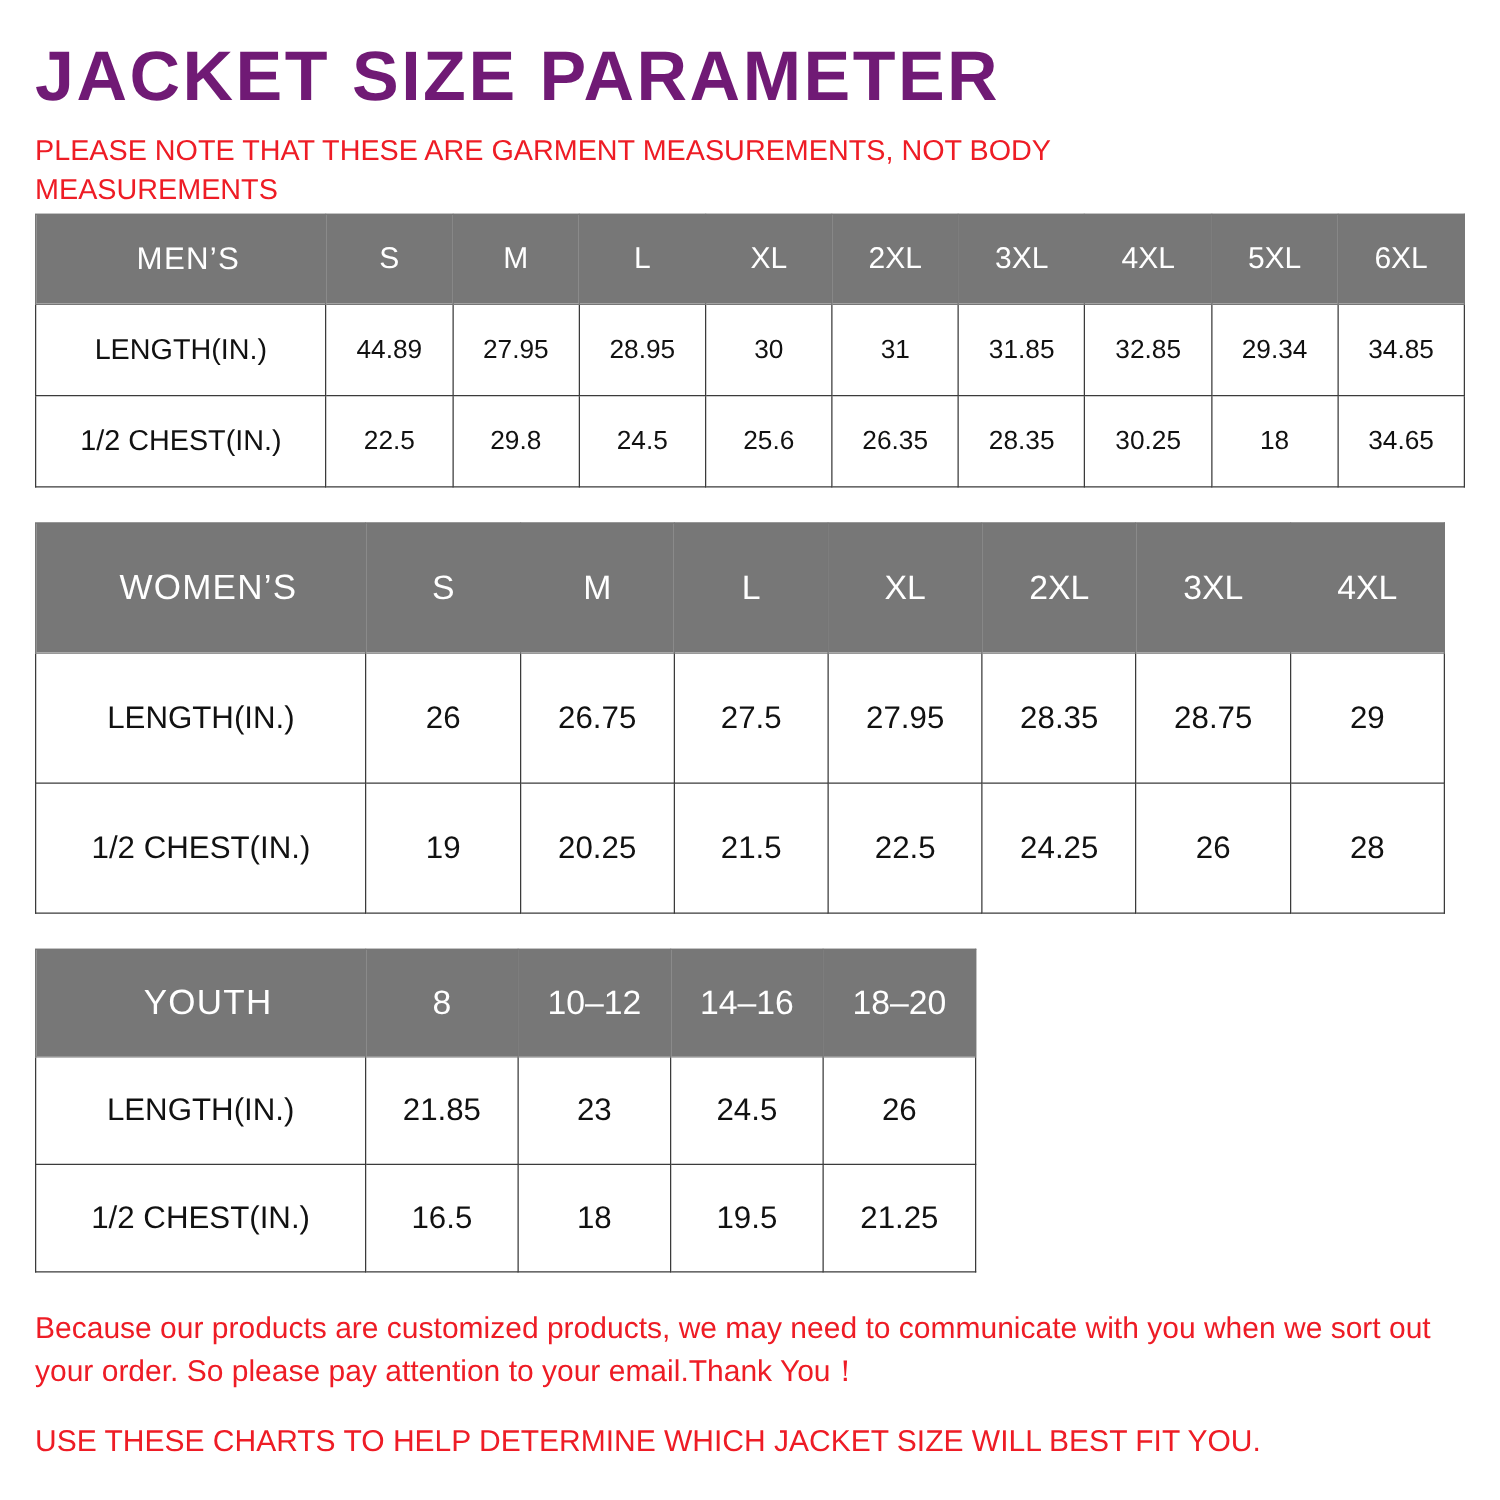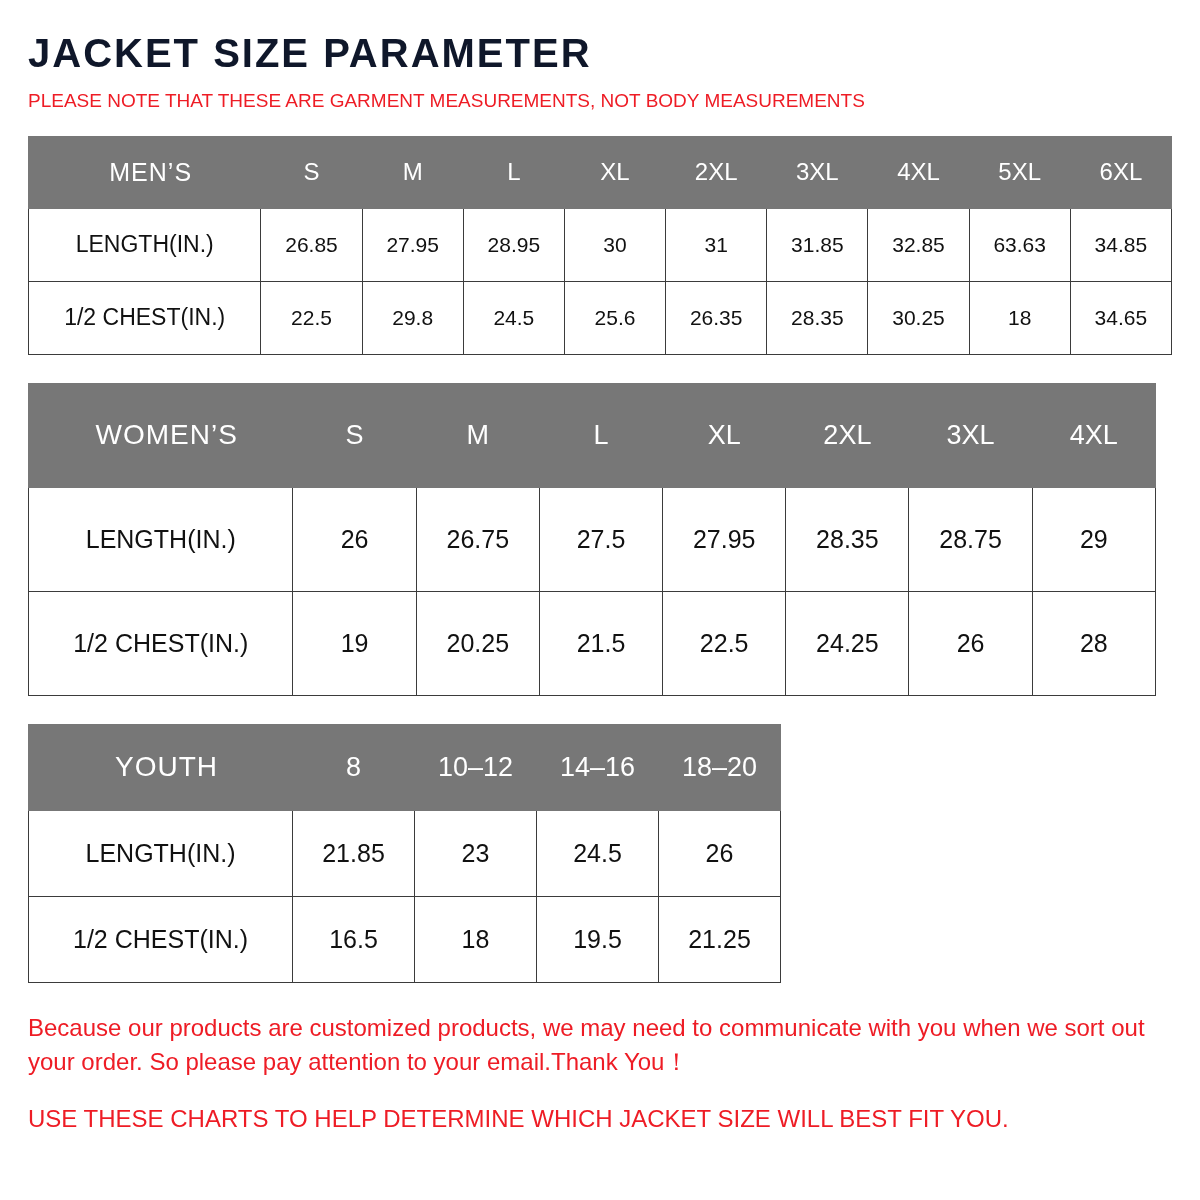--- a/index.html
+++ b/index.html
@@ -15,32 +15,32 @@
     overflow: hidden;
   }
   .page {
     width: 1200px;
     height: 1200px;
     box-sizing: border-box;
     padding: 28px 28px 0 28px;
     position: relative;
   }
   .title {
-    font-size: 40px;
+    font-size: 56px;
     font-weight: bold;
     letter-spacing: 2px;
     line-height: 1.05;
     margin: 4px 0 14px 0;
-    color: #0f172a;
+    color: #701a75;
   }
   .note {
     color: #ee1c25;
-    font-size: 19px;
+    font-size: 23px;
     line-height: 1.35;
-    margin-bottom: 22px;
+    margin-bottom: 4px;
     max-width: 910px;
   }
   table.size-table {
     border-collapse: collapse;
     table-layout: fixed;
     margin-bottom: 28px;
   }
   table.size-table td {
     border: 1px solid #3b3b3b;
     text-align: center;
@@ -134,28 +134,28 @@
         <td class="size">L</td>
         <td class="size">XL</td>
         <td class="size">2XL</td>
         <td class="size">3XL</td>
         <td class="size">4XL</td>
         <td class="size">5XL</td>
         <td class="size">6XL</td>
       </tr>
       <tr>
         <td class="rowlabel">LENGTH(IN.)</td>
-        <td>26.85</td>
+        <td>44.89</td>
         <td>27.95</td>
         <td>28.95</td>
         <td>30</td>
         <td>31</td>
         <td>31.85</td>
         <td>32.85</td>
-        <td>63.63</td>
+        <td>29.34</td>
         <td>34.85</td>
       </tr>
       <tr>
         <td class="rowlabel">1/2 CHEST(IN.)</td>
         <td>22.5</td>
         <td>29.8</td>
         <td>24.5</td>
         <td>25.6</td>
         <td>26.35</td>
         <td>28.35</td>

